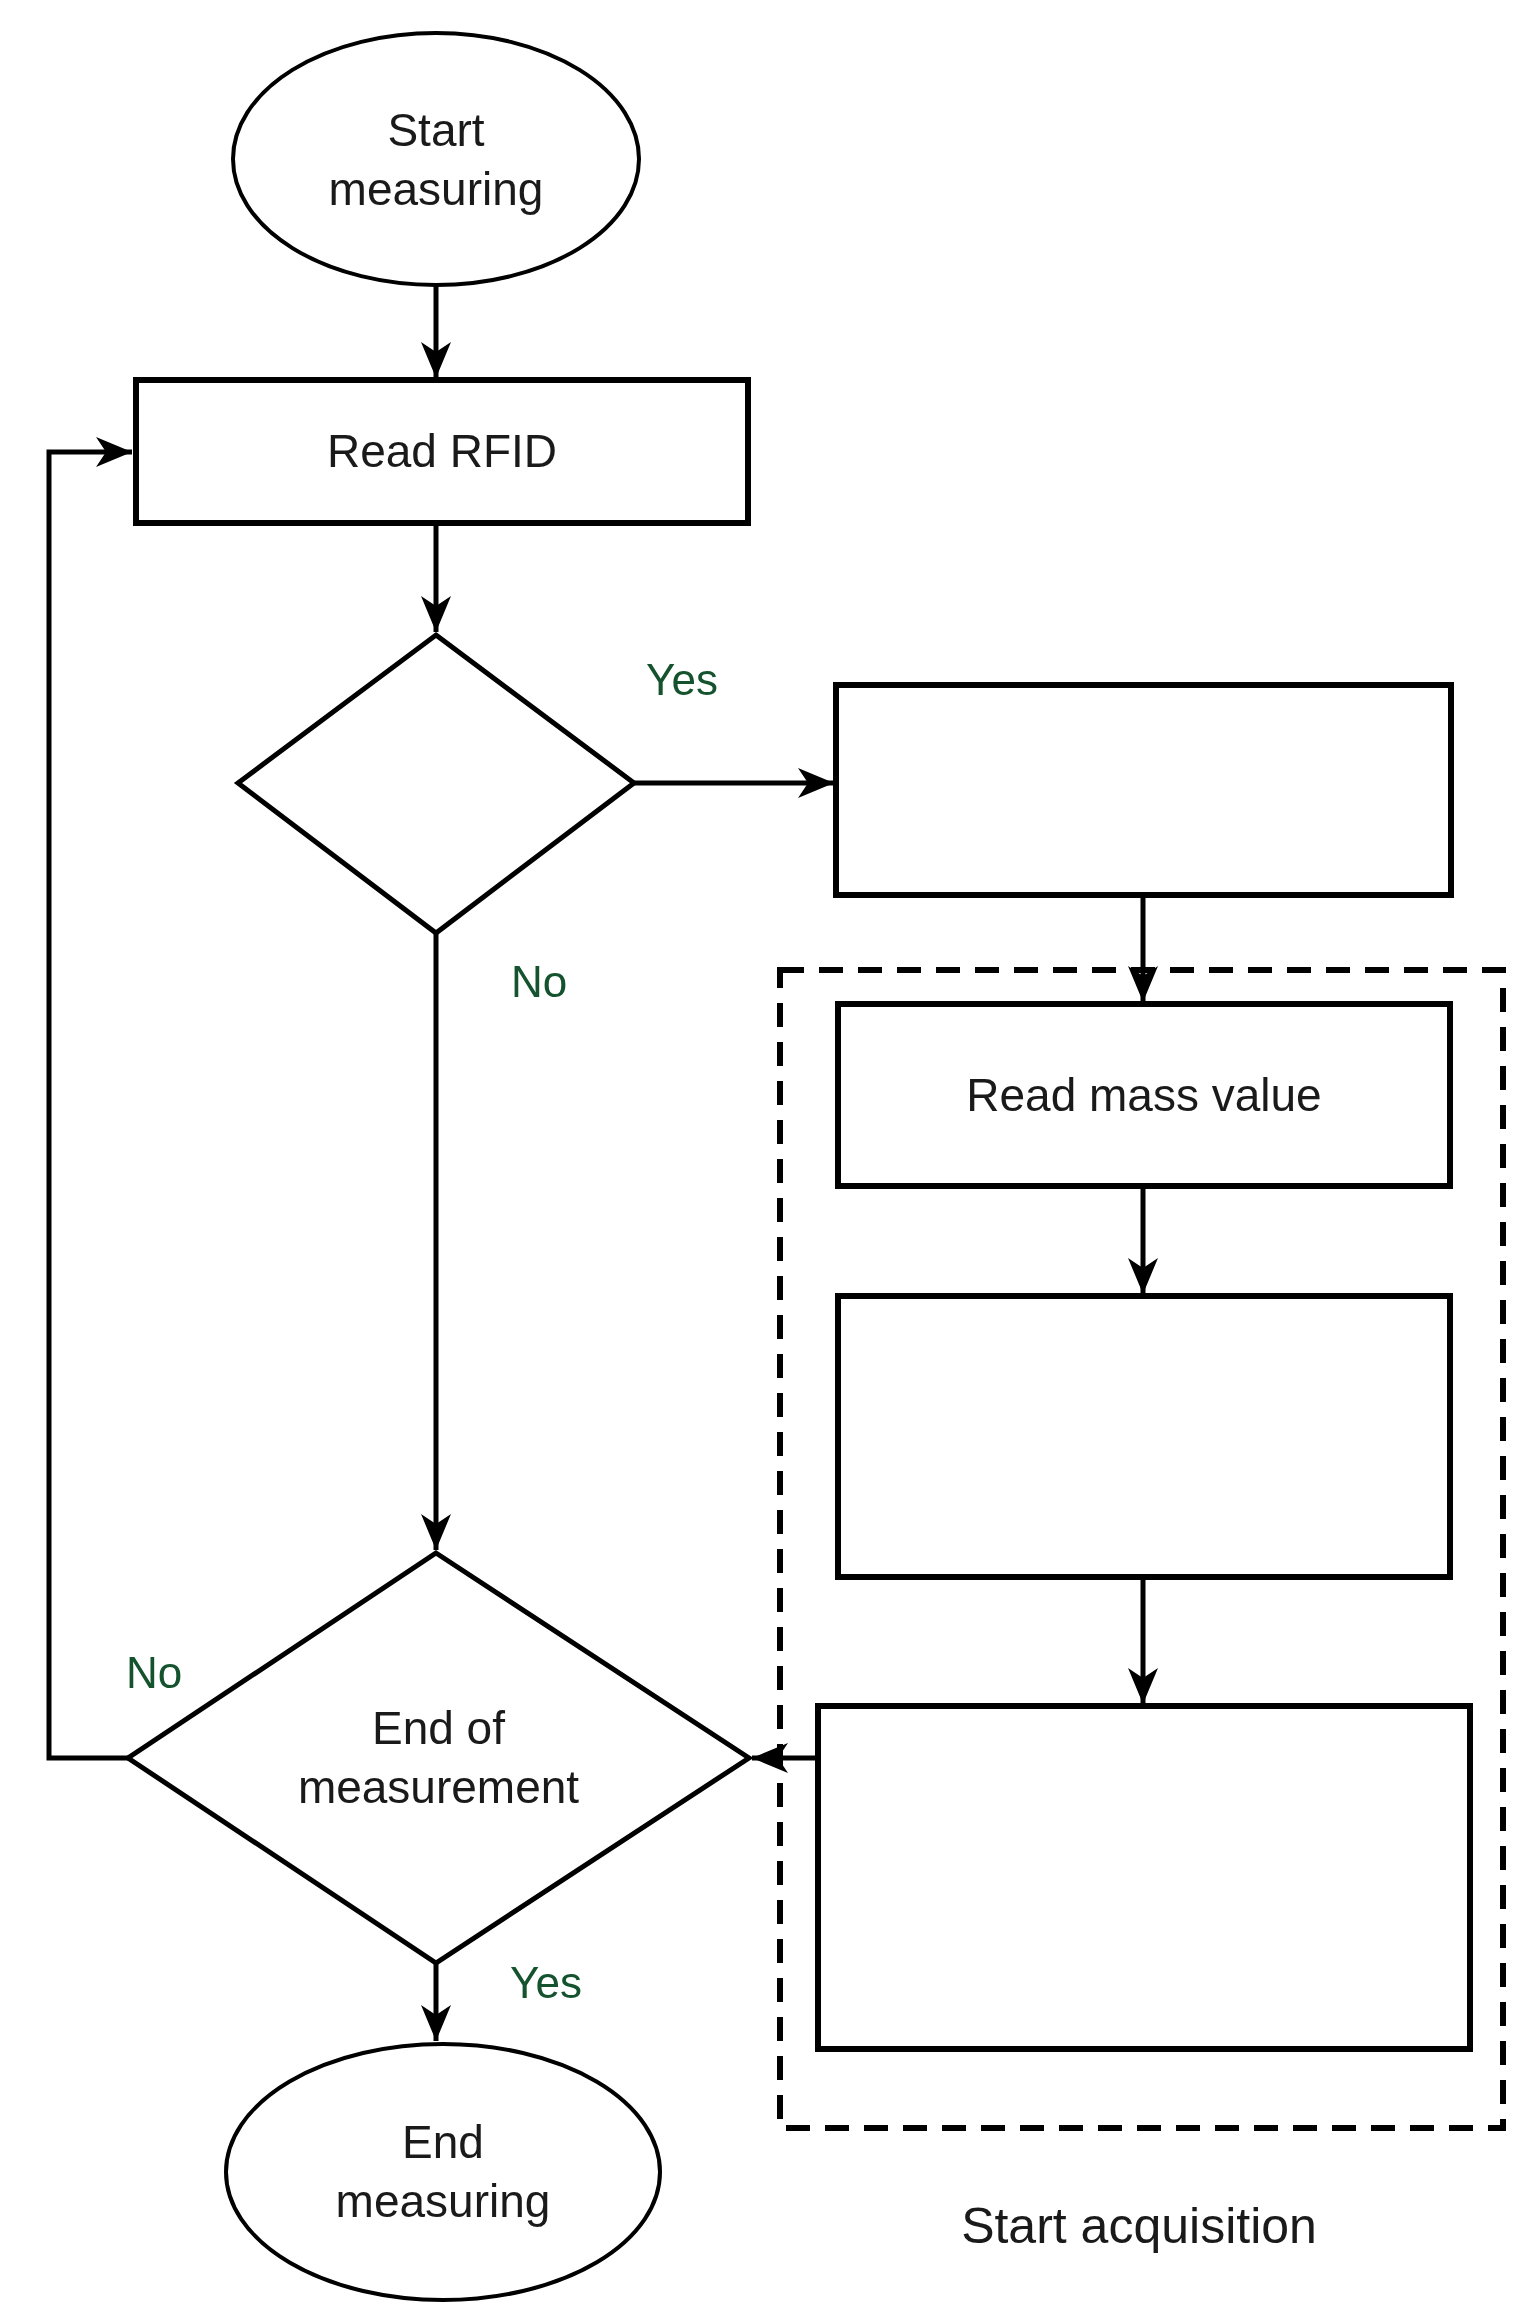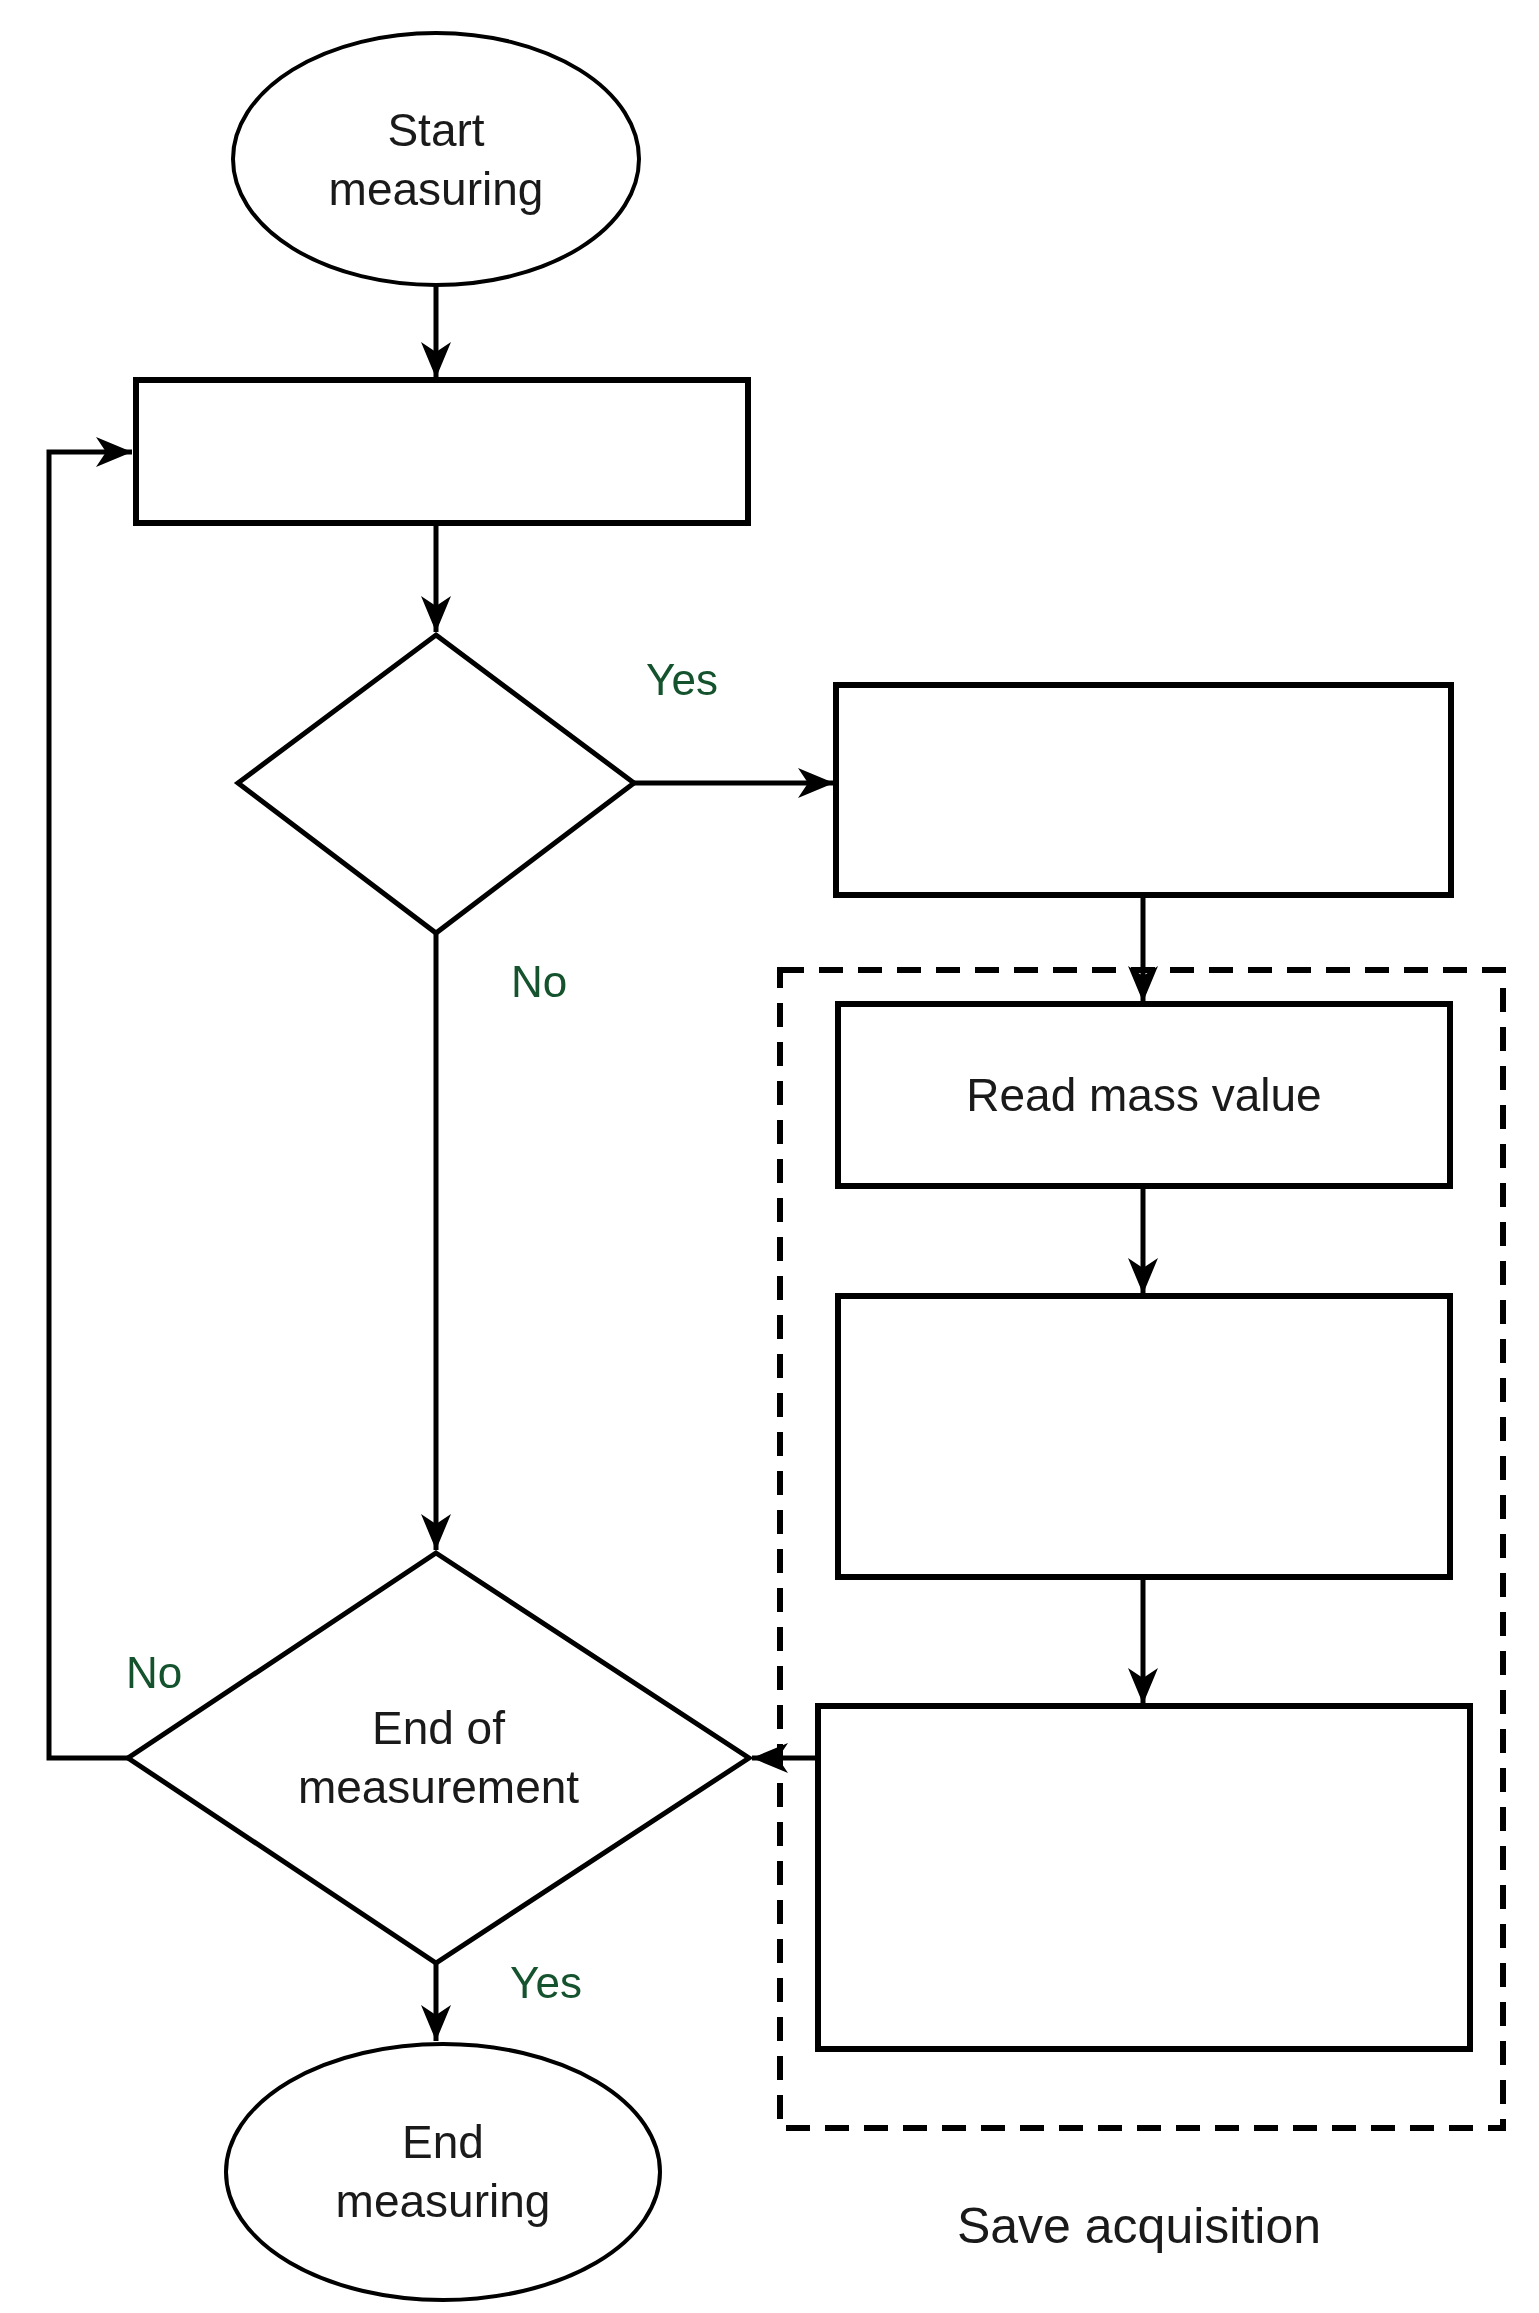--- a/index.html
+++ b/index.html
@@ -76,20 +76,21 @@
     <line x1="1137" y1="1577" x2="1137" y2="1704" stroke="#000000" stroke-width="5" marker-end="url(#ah)"></line>
     <line x1="812" y1="1758" x2="746" y2="1758" stroke="#000000" stroke-width="5" marker-end="url(#ah)"></line>
     <line x1="430" y1="933" x2="430" y2="1550" stroke="#000000" stroke-width="5" marker-end="url(#ah)"></line>
     <line x1="430" y1="1963" x2="430" y2="2041" stroke="#000000" stroke-width="5" marker-end="url(#ah)"></line>
     <polyline points="122,1758 43,1758 43,452 126,452" fill="none" stroke="#000000" stroke-width="5" marker-end="url(#ah)"></polyline>
   </svg>
 
   <div class="node-label" style="left:225px;top:33px;width:410px;height:253px;">Start
 measuring</div>
 
+  <div class="node-label" style="left:130px;top:380px;width:612px;height:143px;">Read RFID</div>
 
 
 
   <div class="node-label" style="left:832px;top:1004px;width:612px;height:182px;">Read mass value</div>
 
 
 
   <div class="node-label" style="left:122px;top:1553px;width:621px;height:410px;">End of
 measurement</div>
 
@@ -97,15 +98,15 @@
 measuring</div>
 
   <div class="edge-label" style="left:676px;top:680px;">Yes</div>
 
   <div class="edge-label" style="left:533px;top:982px;">No</div>
 
   <div class="edge-label" style="left:148px;top:1673px;">No</div>
 
   <div class="edge-label" style="left:540px;top:1983px;">Yes</div>
 
-  <div class="container-label" style="left:1133px;top:2226px;">Save acquisition</div>
+  <div class="container-label" style="left:1133px;top:2226px;">Start acquisition</div>
 
 </div>
 
 </body></html>

